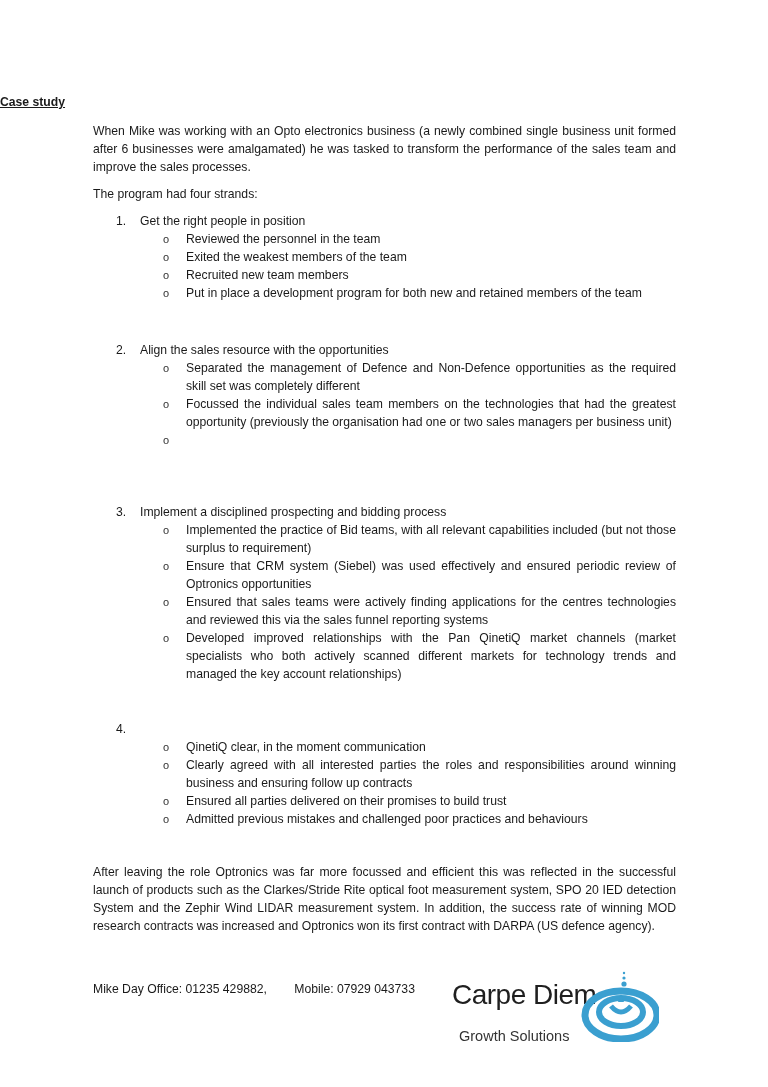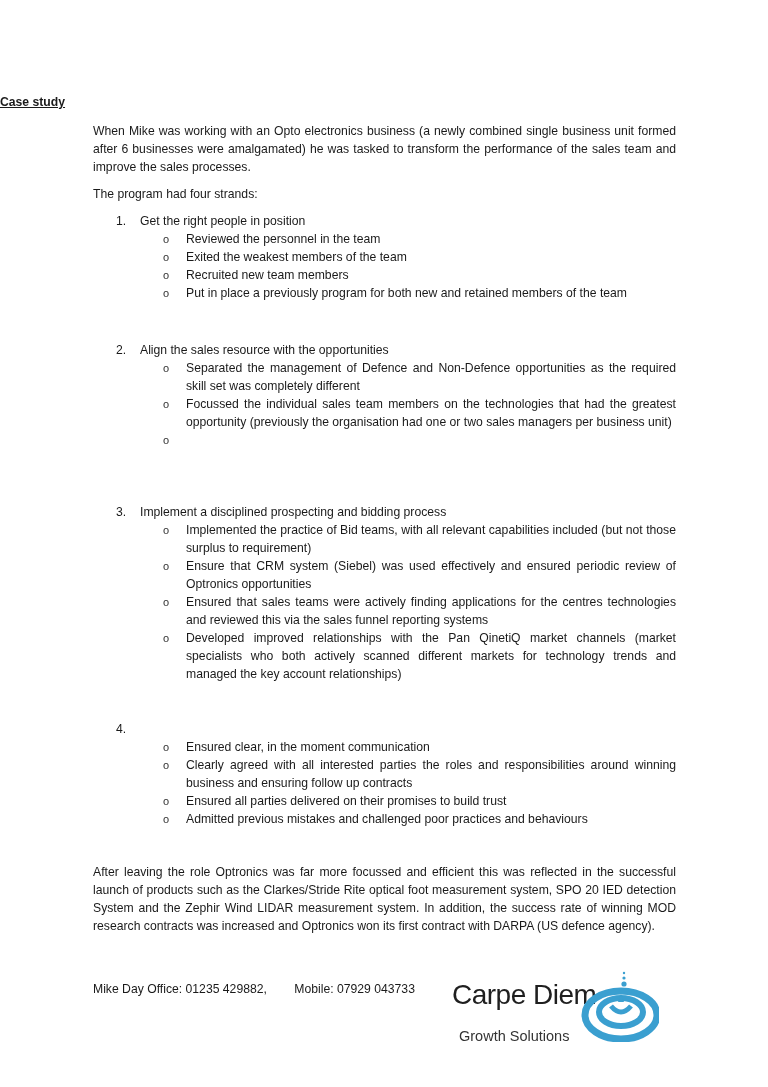--- a/index.html
+++ b/index.html
@@ -58,21 +58,21 @@
   <p class="para strands-intro">The program had four strands:</p>
 
   <div class="strand s1">
     <div class="strand-head">
       <span class="strand-num">1.</span>
       <span>Get the right people in position</span>
     </div>
     <div class="sub"><span class="bullet">o</span><span>Reviewed the personnel in the team</span></div>
     <div class="sub"><span class="bullet">o</span><span>Exited the weakest members of the team</span></div>
     <div class="sub"><span class="bullet">o</span><span>Recruited new team members</span></div>
-    <div class="sub"><span class="bullet">o</span><span>Put in place a previously program for both new and retained members of the team</span></div>
+    <div class="sub"><span class="bullet">o</span><span>Put in place a development program for both new and retained members of the team</span></div>
   </div>
 
   <div class="strand s2">
     <div class="strand-head">
       <span class="strand-num">2.</span>
       <span>Align the sales resource with the opportunities</span>
     </div>
     <div class="sub"><span class="bullet">o</span><span>Separated the management of Defence and Non-Defence opportunities as the required skill set was completely different</span></div>
     <div class="sub"><span class="bullet">o</span><span>Focussed the individual sales team members on the technologies that had the greatest opportunity (previously the organisation had one or two sales managers per business unit)</span></div>
     <div class="sub"><span class="bullet">o</span></div>
@@ -86,21 +86,21 @@
     <div class="sub"><span class="bullet">o</span><span>Implemented the practice of Bid teams, with all relevant capabilities included (but not those surplus to requirement)</span></div>
     <div class="sub"><span class="bullet">o</span><span>Ensure that CRM system (Siebel) was used effectively and ensured periodic review of Optronics opportunities</span></div>
     <div class="sub"><span class="bullet">o</span><span>Ensured that sales teams were actively finding applications for the centres technologies and reviewed this via the sales funnel reporting systems</span></div>
     <div class="sub"><span class="bullet">o</span><span>Developed improved relationships with the Pan QinetiQ market channels (market specialists who both actively scanned different markets for technology trends and managed the key account relationships)</span></div>
   </div>
 
   <div class="strand s4">
     <div class="strand-head">
       <span class="strand-num">4.</span>
     </div>
-    <div class="sub"><span class="bullet">o</span><span>Ensured clear, in the moment communication</span></div>
+    <div class="sub"><span class="bullet">o</span><span>QinetiQ clear, in the moment communication</span></div>
     <div class="sub"><span class="bullet">o</span><span>Clearly agreed with all interested parties the roles and responsibilities around winning business and ensuring follow up contracts</span></div>
     <div class="sub"><span class="bullet">o</span><span>Ensured all parties delivered on their promises to build trust</span></div>
     <div class="sub"><span class="bullet">o</span><span>Admitted previous mistakes and challenged poor practices and behaviours</span></div>
   </div>
 
   <p class="para conclusion">After leaving the role Optronics was far more focussed and efficient this was reflected in the successful launch of products such as the Clarkes/Stride Rite optical foot measurement system, SPO 20 IED detection System and the Zephir Wind LIDAR measurement system.  In addition, the success rate of winning MOD research contracts was increased and Optronics won its first contract with DARPA (US defence agency).</p>
 
   <div class="footer-contact">
     <span>Mike Day Office: 01235 429882,</span>
     <span class="mobile">Mobile: 07929 043733</span>

